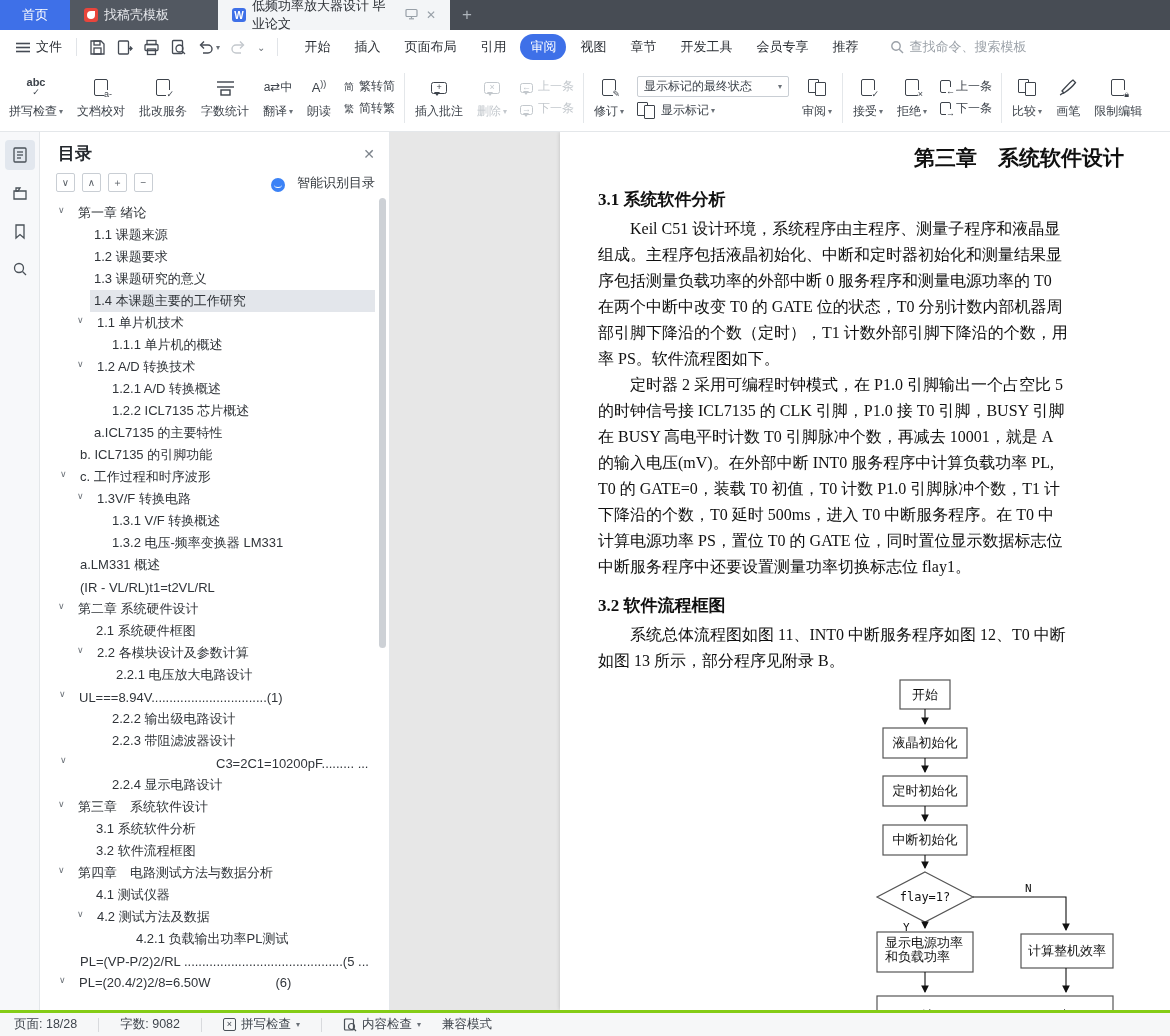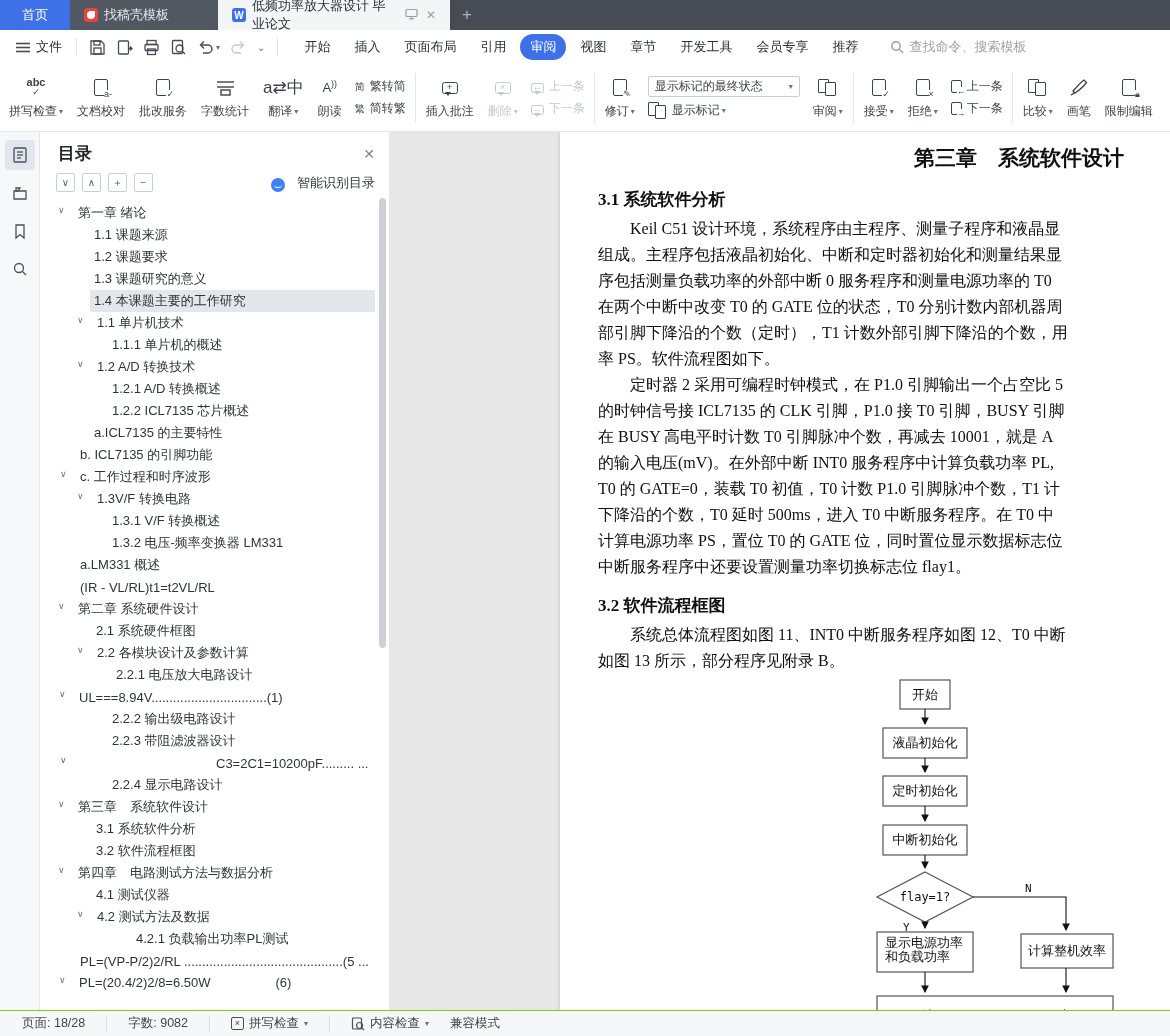--- a/index.html
+++ b/index.html
@@ -83,21 +83,21 @@
   .dtitle { font-size:21px; font-weight:bold; text-align:center; line-height:32px; white-space:nowrap; }
   .dheading { font-size:17px; font-weight:bold; line-height:24px; margin:14px 0 4px; white-space:nowrap; }
   .dline { font-size:16px; line-height:26px; white-space:pre; }
   .dline.ind { text-indent:32px; }
   .flowchart { display:block; margin-left:247px; margin-top:2px; }
   .flowchart text { font-family:"Liberation Serif","DejaVu Serif",serif; font-size:13px; fill:#111; }
   .flowchart .mono { font-family:"DejaVu Sans Mono",monospace; font-size:12px; }
   .flowchart .tag { font-size:11px; font-family:"DejaVu Sans Mono",monospace; }
 
   
-  .statusbar { height:26px; background:#f6f7f8; border-top:1px solid #84cc16; display:flex; align-items:center; font-size:12.5px; color:#3f454d; padding:0 22px; flex:0 0 auto; gap:21px; }
+  .statusbar { height:26px; background:#f6f7f8; border-top:3px solid #84cc16; display:flex; align-items:center; font-size:12.5px; color:#3f454d; padding:0 14px; flex:0 0 auto; gap:21px; }
   .sdiv { width:1px; height:14px; background:#d8dadd; }
   .sitem { display:flex; align-items:center; gap:5px; white-space:nowrap; }
   .sq { width:13px; height:13px; border:1.3px solid #4a5158; border-radius:2px; display:flex; align-items:center; justify-content:center; font-size:9px; line-height:1; }
 </style>
 </head>
 <body>
 
 <div class="app">
 
   <div class="tabbar">
@@ -221,21 +221,21 @@
           <svg width="19" height="17" viewBox="0 0 19 17" fill="none" stroke="currentColor" stroke-width="1.4">
             <line x1="1" y1="3" x2="18" y2="3"></line>
             <line x1="1" y1="8" x2="18" y2="8"></line>
             <rect x="5" y="11" width="9" height="5"></rect>
           </svg>
         </span>
       <span class="lbl">字数统计</span>
     </div>
     <div class="rbtn">
       <span class="icon-zone">
-          <span class="txticon" style="font-size:17px">a⇄中</span>
+          <span class="txticon" style="font-size:12px">a⇄中</span>
         </span>
       <span class="lbl">
           <span>翻译</span>
           <span class="caret">▾</span>
         </span>
     </div>
     <div class="rbtn">
       <span class="icon-zone">
           <span style="font-size:13px">A<sup style="font-size:9px">))</sup></span>
         </span>

